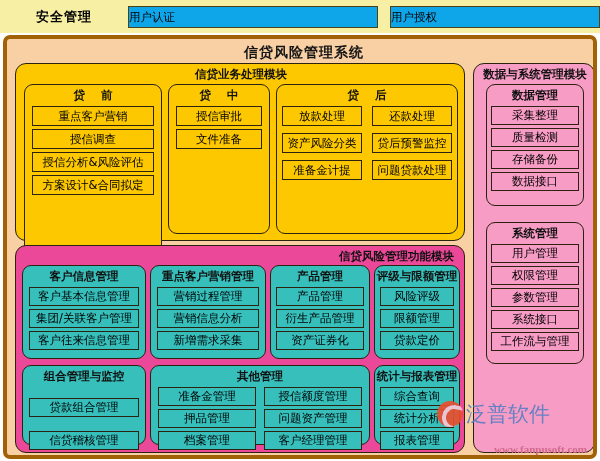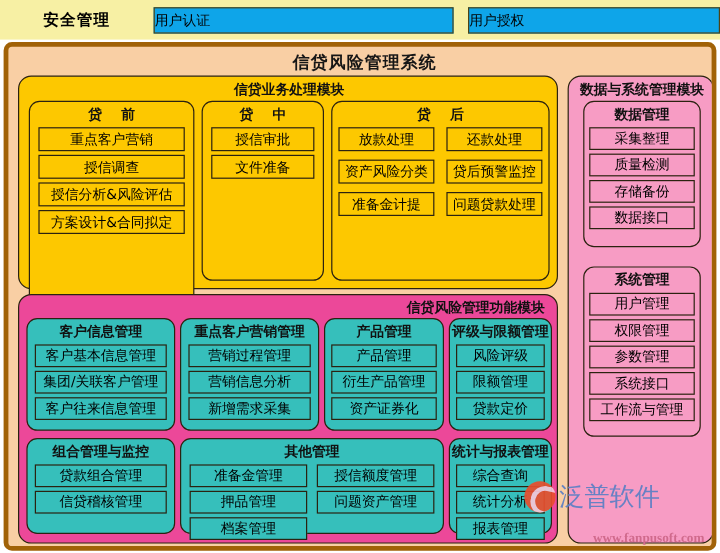--- a/index.html
+++ b/index.html
@@ -161,21 +161,21 @@
 
   #grp-cust .item    { width: 110px; margin: 3px auto 0 auto; }
   #grp-keycust .item { width: 102px; margin: 3px auto 0 auto; }
   #grp-product .item { width: 88px;  margin: 3px auto 0 auto; }
   #grp-rating .item  { width: 74px;  margin: 3px auto 0 auto; }
 
   #grp-portfolio { left: 6px;   top: 119px; width: 124px; height: 80px; }
   #grp-other     { left: 134px; top: 119px; width: 220px; height: 80px; }
   #grp-report    { left: 358px; top: 119px; width: 86px;  height: 80px; }
 
-  #grp-portfolio .item { width: 110px; margin: 3px auto 0 auto; }
+  #grp-portfolio .item { width: 110px; margin: 14px auto 0 auto; }
   #grp-report .item    { width: 74px;  margin: 3px auto 0 auto; }
   .other-grid {
     display: grid;
     grid-template-columns: 98px 98px;
     column-gap: 8px;
     row-gap: 3px;
     justify-content: center;
     margin-top: 3px;
   }
 
@@ -306,20 +306,21 @@
     </div>
 
     <div class="group" id="grp-other">
       <div class="group-title">其他管理</div>
       <div class="other-grid">
         <div class="item">准备金管理</div>
         <div class="item">授信额度管理</div>
         <div class="item">押品管理</div>
         <div class="item">问题资产管理</div>
         <div class="item">档案管理</div>
+        <div class="item">客户经理管理</div>
       </div>
     </div>
 
     <div class="group" id="grp-report">
       <div class="group-title">统计与报表管理</div>
       <div class="item">综合查询</div>
       <div class="item">统计分析</div>
       <div class="item">报表管理</div>
     </div>
   </div>

